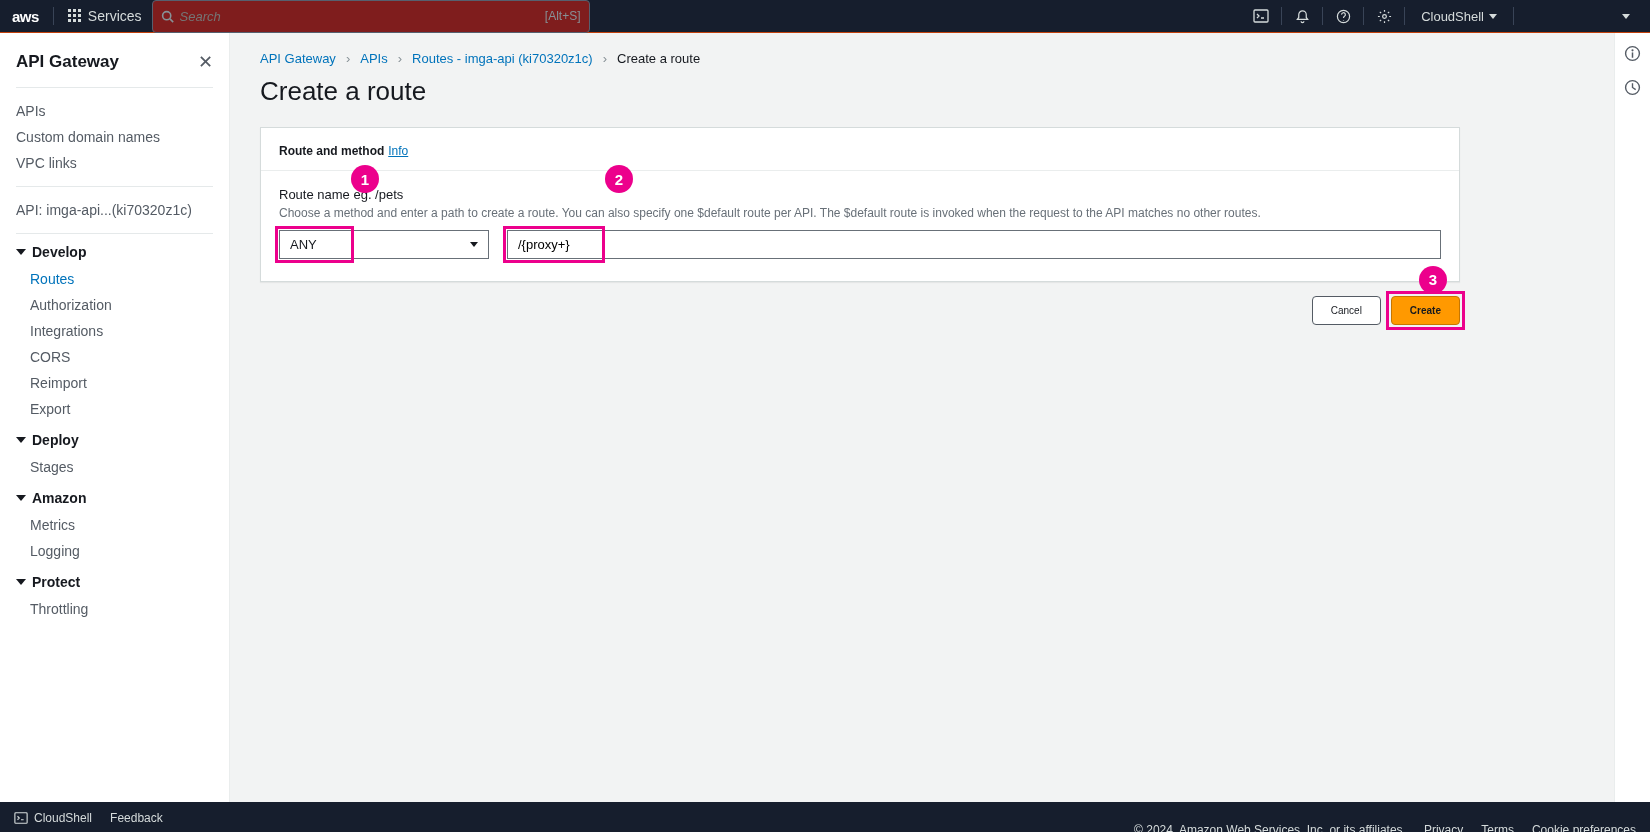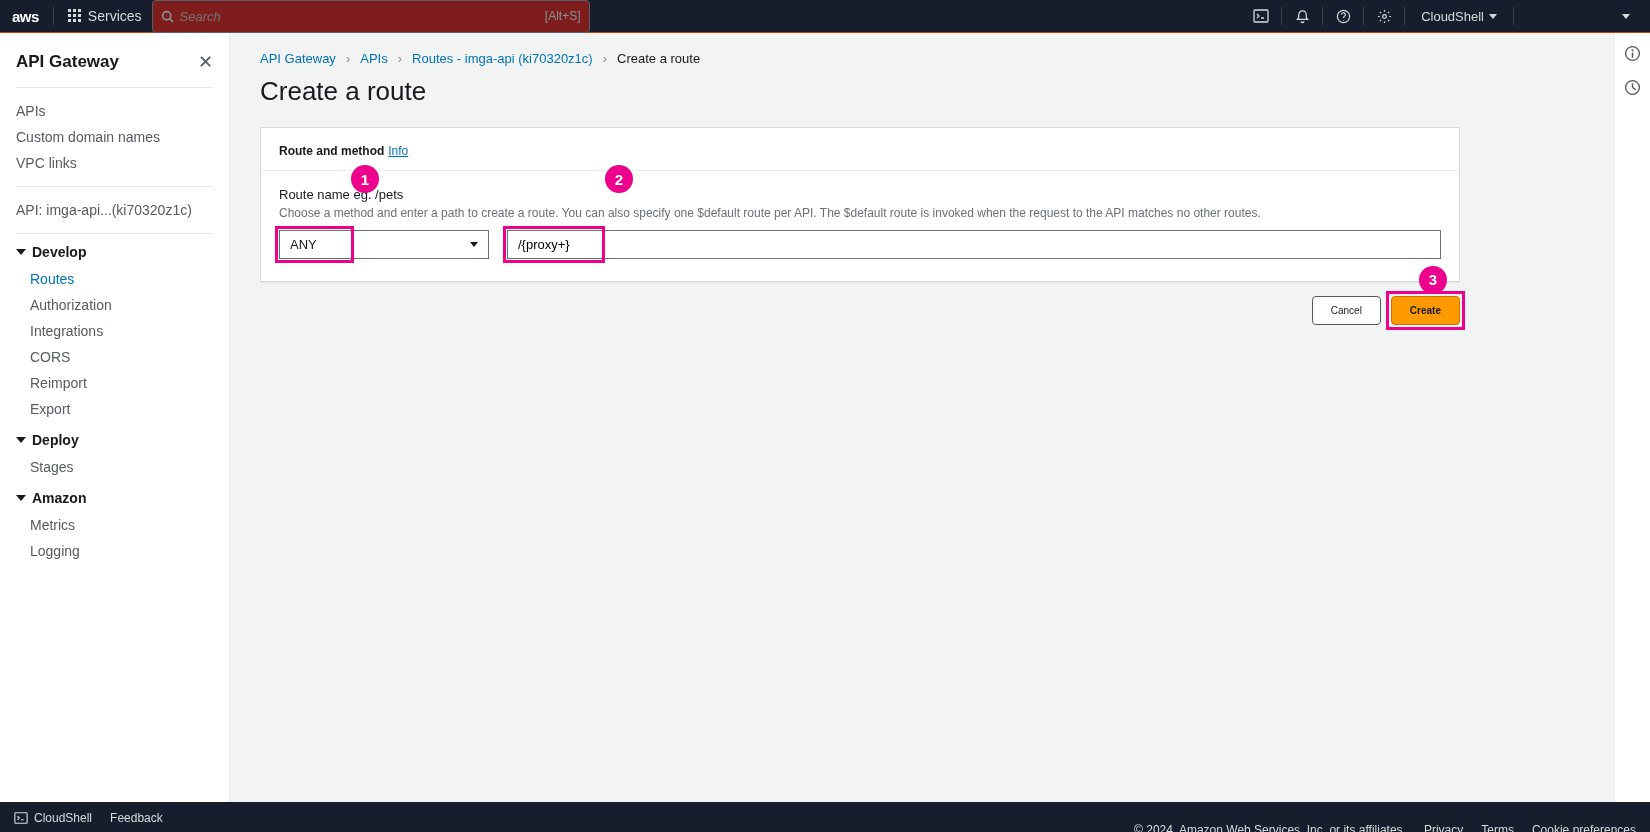--- a/index.html
+++ b/index.html
@@ -187,20 +187,29 @@
     <div class="grp">
       <div class="grp-hdr">
           <span class="tri"></span>
           <span>Amazon</span>
         </div>
       <div class="sub">
         <a class="link">Metrics</a>
         <a class="link">Logging</a>
       </div>
     </div>
+    <div class="grp">
+      <div class="grp-hdr">
+          <span class="tri"></span>
+          <span>Protect</span>
+        </div>
+      <div class="sub">
+        <a class="link">Throttling</a>
+      </div>
+    </div>
   </nav>
 
   <main class="main">
     <div class="mainpad relwrap">
       <div class="crumbs">
         <a href="#">API Gateway</a>
         <span class="csep">›</span>
         <a href="#">APIs</a>
         <span class="csep">›</span>
         <a href="#">Routes - imga-api (ki70320z1c)</a>

